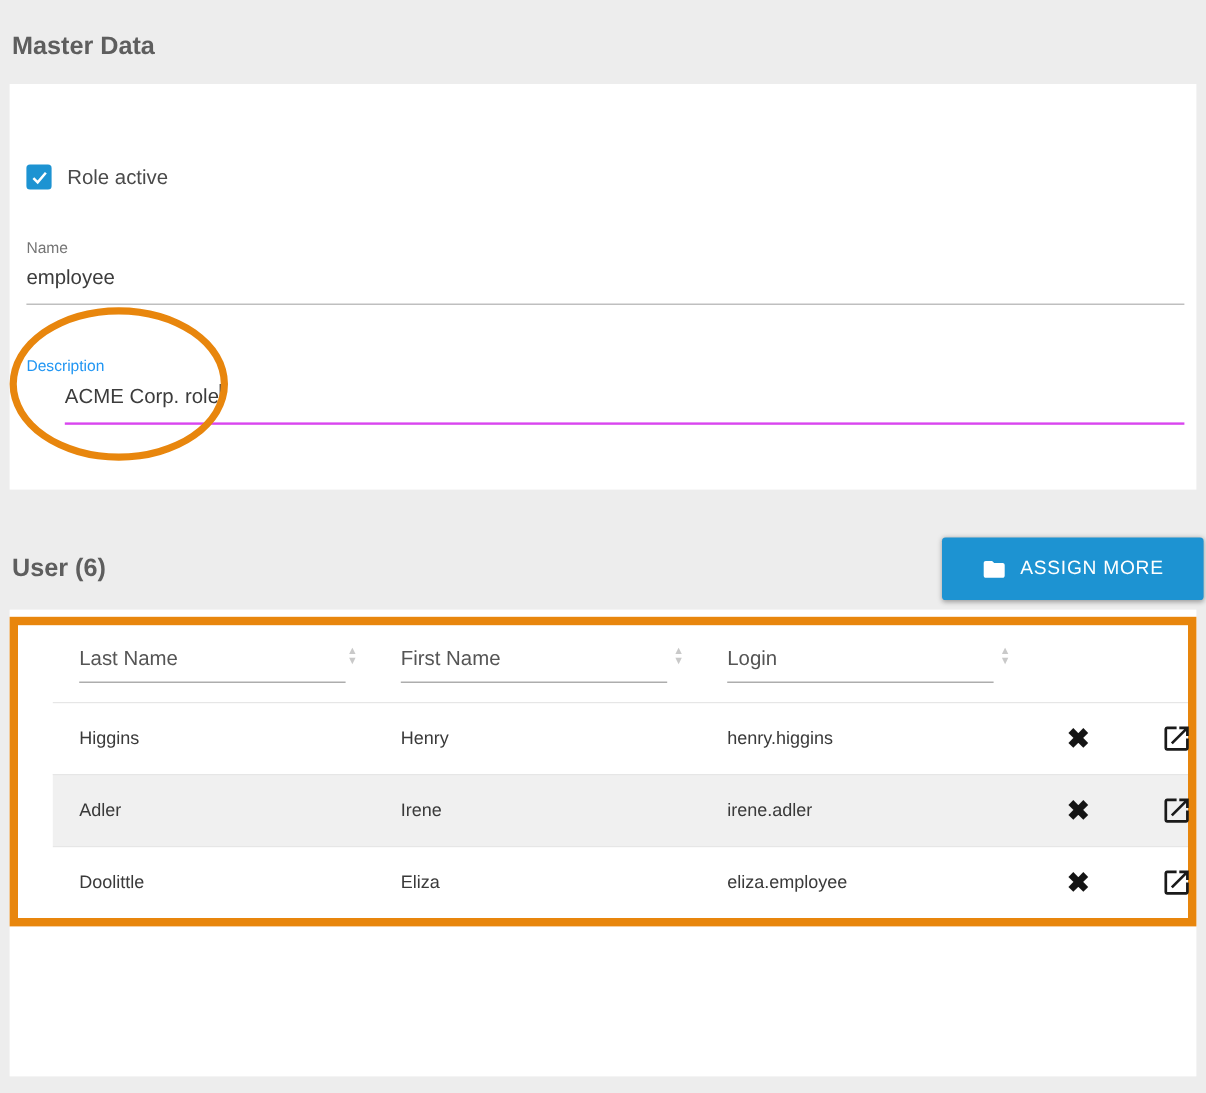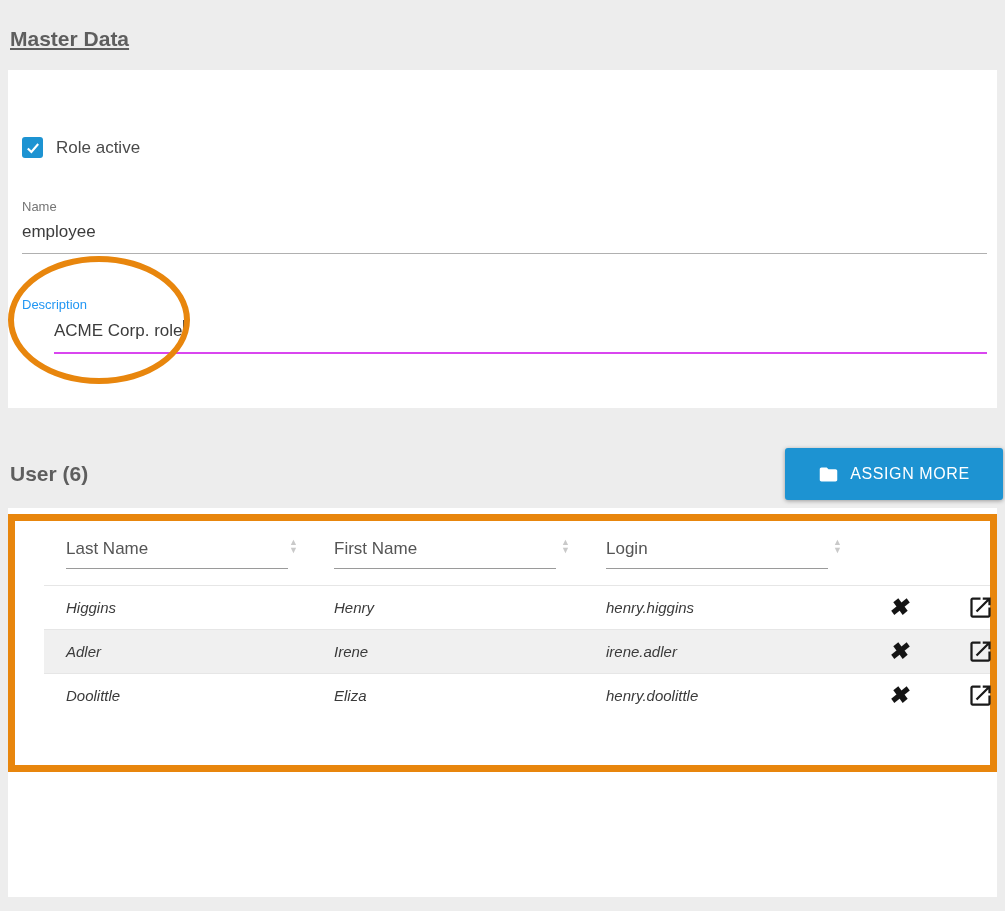--- a/index.html
+++ b/index.html
@@ -7,21 +7,21 @@
     width: 1005px; height: 911px;
     font-family: "Liberation Sans", sans-serif;
     background: #ededed;
   }
   .page { position: relative; width: 1005px; height: 911px; background: #ededed; overflow: hidden; }
 
   .section-title {
     position: absolute; left: 10px;
     font-size: 21px; font-weight: bold; color: #5e5e5e;
   }
-  .title-master { top: 27px; text-decoration: underline; }
+  .title-master { top: 27px; }
   .title-user { top: 462px; }
 
   .card { position: absolute; left: 8px; width: 989px; background: #ffffff; }
   .card1 { top: 70px; height: 338px; }
   .card2 { top: 508px; height: 389px; }
 
   
   .checkbox-row { position: absolute; left: 14px; top: 43px; display: flex; align-items: center; margin-top: 24px; }
   .checkbox {
     width: 21px; height: 21px; background: #1d93d2; border-radius: 3px;
@@ -70,21 +70,21 @@
   .th { position: relative; padding: 18px 0 0 22px; }
   .th-label {
     display: inline-block; width: 222px; font-size: 17px; color: #555555;
     border-bottom: 1px solid #9a9a9a; padding-bottom: 9px; cursor: text;
   }
   .sort {
     position: absolute; right: 14px; top: 17px;
     display: flex; flex-direction: column; align-items: center;
     color: #c9c9c9; font-size: 9px; line-height: 8px; cursor: pointer;
   }
-  .trow { height: 44px; align-items: center; border-top: 1px solid #e6e6e6; font-style: italic; }
+  .trow { height: 60px; align-items: center; border-top: 1px solid #e6e6e6; }
   .trow.striped { background: #f0f0f0; }
   .td { padding-left: 22px; font-size: 15px; color: #3a3a3a; }
   .icon-cell { display: flex; align-items: center; justify-content: center; padding: 0; }
   .x-icon { font-size: 23px; font-weight: bold; color: #141414; cursor: pointer; line-height: 1; }
   .open-icon { cursor: pointer; display: inline-flex; }
   .open-icon svg { width: 27px; height: 27px; fill: #1a1a1a; }
 </style>
 </head>
 <body>
 
@@ -181,21 +181,21 @@
         <svg viewBox="0 0 24 24">
               <path d="M19 19H5V5h7V3H5c-1.11 0-2 .9-2 2v14c0 1.1.89 2 2 2h14c1.1 0 2-.9 2-2v-7h-2v7zM14 3v2h3.59l-9.83 9.83 1.41 1.41L19 6.41V10h2V3h-7z"></path>
             </svg>
       </span>
         </div>
     </div>
 
     <div class="trow">
       <div class="td">Doolittle</div>
       <div class="td">Eliza</div>
-      <div class="td">henry.doolittle</div>
+      <div class="td">eliza.employee</div>
       <div class="td icon-cell">
           <span class="x-icon">✖</span>
         </div>
       <div class="td icon-cell">
           <span class="open-icon">
         <svg viewBox="0 0 24 24">
               <path d="M19 19H5V5h7V3H5c-1.11 0-2 .9-2 2v14c0 1.1.89 2 2 2h14c1.1 0 2-.9 2-2v-7h-2v7zM14 3v2h3.59l-9.83 9.83 1.41 1.41L19 6.41V10h2V3h-7z"></path>
             </svg>
       </span>
         </div>

